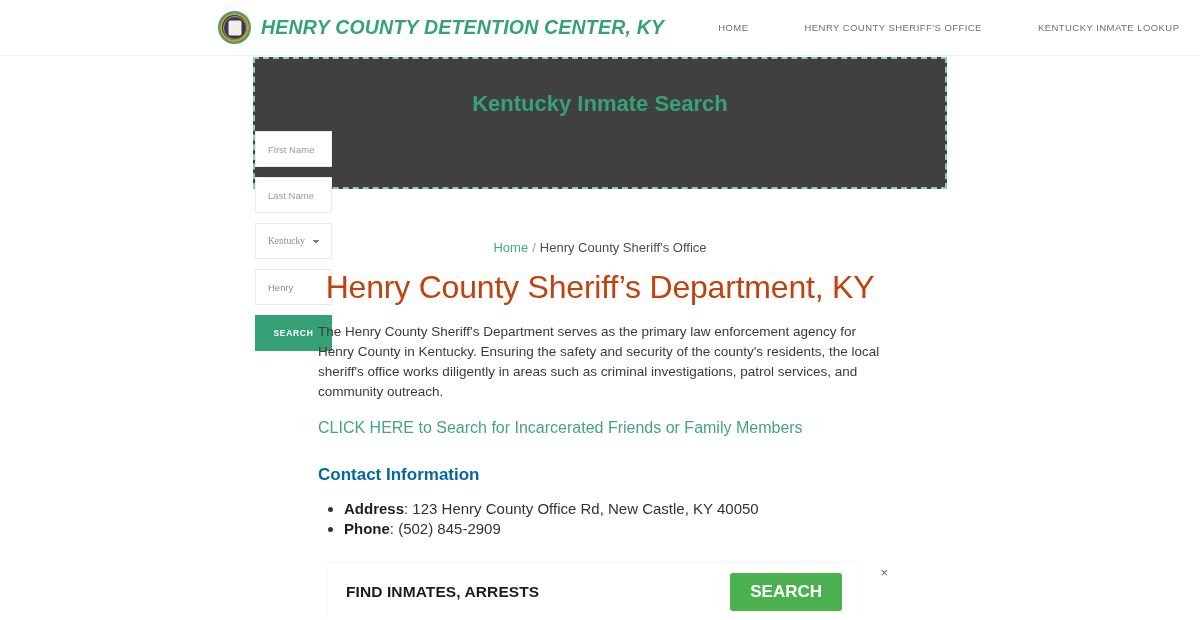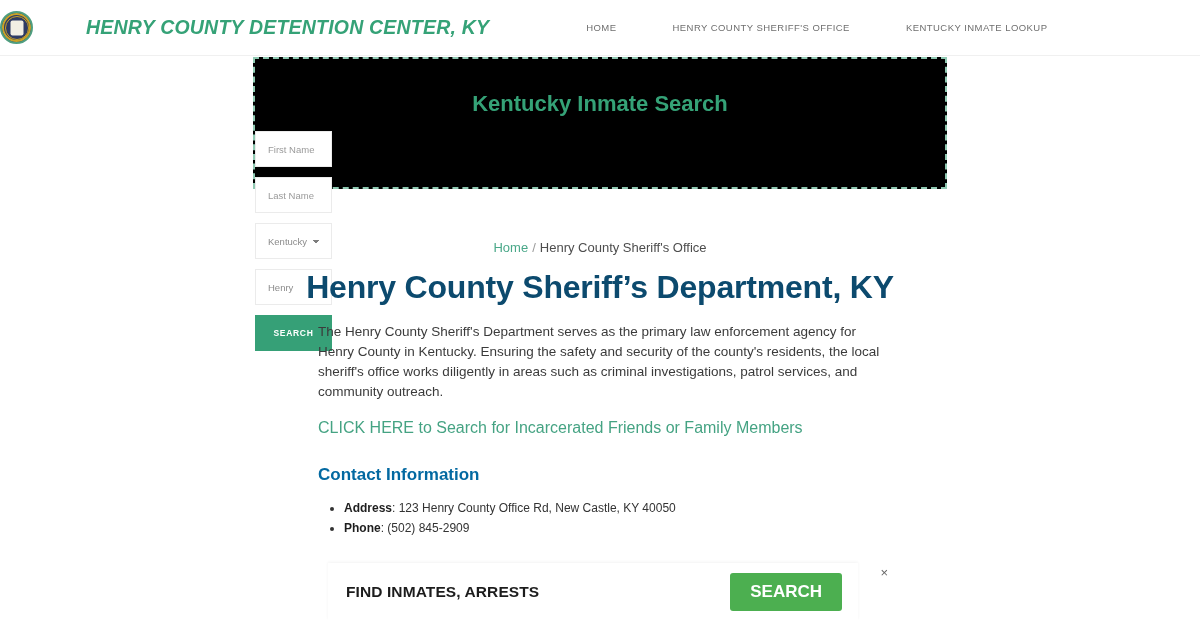--- a/index.html
+++ b/index.html
@@ -12,23 +12,23 @@
     font-family: "Liberation Sans", sans-serif;
     color: #333333;
     position: relative;
   }
 
   
   .site-header {
     height: 56px;
     display: flex;
     align-items: center;
+    padding-left: 218px;
     border-bottom: 1px solid #f0f0f0;
     background: #fff;
-    gap: 43px;
   }
   .logo-seal {
     width: 33px;
     height: 33px;
     border-radius: 50%;
     background: #2f3b63;
     border: 2px solid #4f9e7f;
     position: relative;
     flex: 0 0 auto;
     box-shadow: inset 0 0 0 2px #c9a227;
@@ -74,21 +74,21 @@
     white-space: nowrap;
   }
 
   
   .search-panel {
     position: absolute;
     left: 253px;
     top: 57px;
     width: 694px;
     height: 132px;
-    background: #000000;
+    background: #404040;
     border: 2px dashed #8fc9b2;
   }
   .search-heading {
     text-align: center;
     color: #35a277;
     font-size: 22px;
     font-weight: 600;
     margin-top: 32px;
   }
   .search-form {
@@ -114,20 +114,21 @@
   .field-select {
     width: 77px;
     appearance: none;
     -webkit-appearance: none;
     background-image:
       linear-gradient(45deg, transparent 50%, #7d7d7d 50%),
       linear-gradient(135deg, #7d7d7d 50%, transparent 50%);
     background-position: calc(100% - 15px) 16px, calc(100% - 11px) 16px;
     background-size: 4px 4px, 4px 4px;
     background-repeat: no-repeat;
+    font-family: Liberation Serif, serif;
   }
   .search-submit {
     width: 77px;
     height: 36px;
     background: #36a077;
     color: #ffffff;
     border: none;
     font-size: 8.5px;
     font-weight: bold;
     letter-spacing: .7px;
@@ -145,22 +146,22 @@
   .breadcrumb {
     text-align: center;
     font-size: 13px;
     color: #4d4d4d;
   }
   .breadcrumb a { color: #4aa889; text-decoration: none; }
   .breadcrumb .sep { color: #9b9b9b; margin: 0 4px; }
   .page-title {
     text-align: center;
     font-size: 32px;
-    font-weight: bold;
-    color: #0c4a6e;
+    font-weight: normal;
+    color: #c2410c;
     margin: 14px 0 0 0;
     letter-spacing: -.2px;
   }
   .body-wrap {
     width: 580px;
     margin: 0 auto;
     padding-left: 8px;
   }
   .para {
     font-size: 13.5px;
@@ -178,21 +179,21 @@
   }
   .section-title {
     font-size: 17px;
     font-weight: bold;
     color: #0369a1;
     margin: 28px 0 0 0;
   }
   .contact-list {
     margin: 14px 0 0 0;
     padding-left: 26px;
-    font-size: 12px;
+    font-size: 15px;
     line-height: 19px;
     color: #333;
   }
   .contact-list li { margin-bottom: 1px; }
   .contact-list b { font-weight: bold; color: #1e1e1e; }
   .sub-title {
     text-align: center;
     font-size: 18px;
     font-weight: bold;
     color: #1a1a1a;

